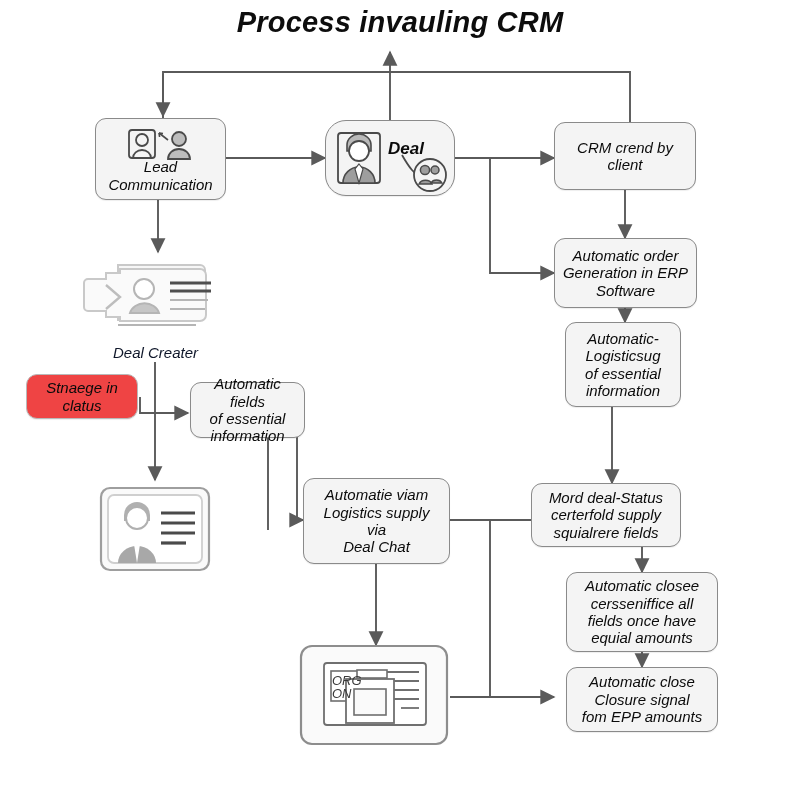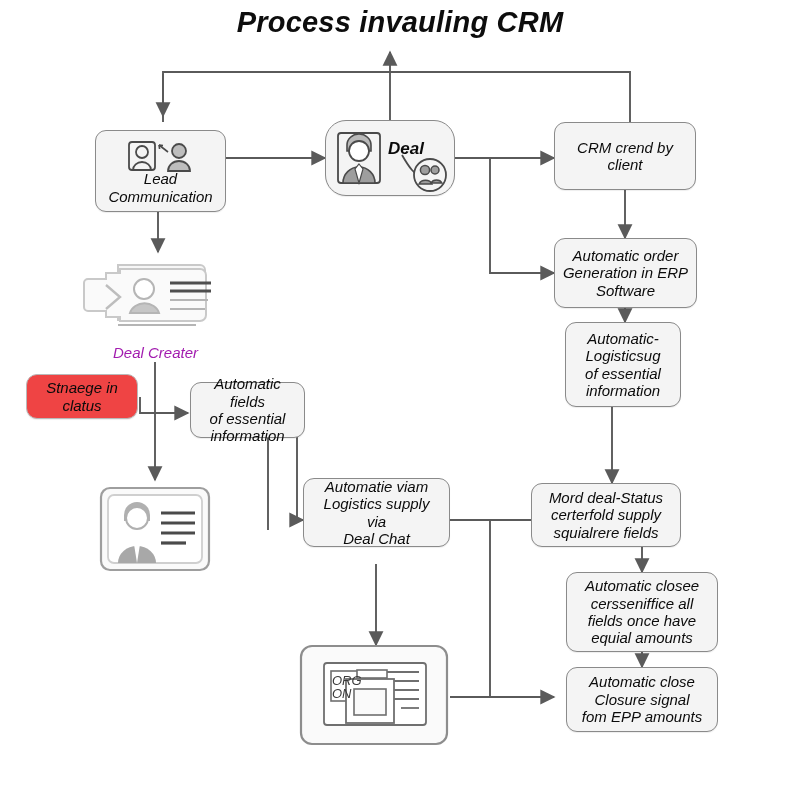--- a/index.html
+++ b/index.html
@@ -66,21 +66,21 @@
     box-sizing: border-box;
     display: flex;
     align-items: center;
     justify-content: center;
   }
   .cap {
     position: absolute;
     text-align: center;
     font-size: 15px;
     font-weight: normal;
-    color: #a21caf;
+    color: #0f172a;
   }
   .deal-label {
     position: absolute;
     font-size: 17px;
     font-weight: bold;
     color: #0b0b0b;
   }
 </style>
 </head>
 <body>
@@ -135,21 +135,21 @@
 
       <path d="M450,697 L490,697"></path>
       <path d="M490,697 L554,697" marker-end="url(#ah)"></path>
 
       <path d="M642,547 L642,572" marker-end="url(#ah)"></path>
 
       <path d="M642,652 L642,667" marker-end="url(#ah)"></path>
     </g>
   </svg>
 
-  <div class="node" style="left:95px; top:118px; width:131px; height:82px; flex-direction:column; justify-content:flex-end; padding-bottom:6px;margin-top:12px;">
+  <div class="node" style="left:95px; top:118px; width:131px; height:82px; flex-direction:column; justify-content:flex-end; padding-bottom:6px;">
     <span style="position:absolute; top:8px; left:0; right:0; display:flex; justify-content:center;">
       <svg width="72" height="34" viewBox="0 0 72 34">
         <rect x="4" y="3" width="26" height="28" rx="3" fill="none" stroke="#4a4a4a" stroke-width="1.8"></rect>
         <circle cx="17" cy="13" r="6" fill="none" stroke="#4a4a4a" stroke-width="1.8"></circle>
         <path d="M8,31 a9,8 0 0 1 18,0" fill="none" stroke="#4a4a4a" stroke-width="1.8"></path>
         <path d="M34,6 l9,7" stroke="#4a4a4a" stroke-width="1.6" fill="none"></path>
         <path d="M34,6 l4,0.6 M34,6 l0.6,4" stroke="#4a4a4a" stroke-width="1.6" fill="none"></path>
         <circle cx="54" cy="12" r="7" fill="#bdbdbd" stroke="#4a4a4a" stroke-width="1.8"></circle>
         <path d="M43,32 a11,10 0 0 1 22,0 z" fill="#bdbdbd" stroke="#4a4a4a" stroke-width="1.8"></path>
       </svg>
@@ -244,21 +244,21 @@
         <g stroke="#4a4a4a" stroke-width="3.2">
           <line x1="63" y1="28" x2="97" y2="28"></line>
           <line x1="63" y1="38" x2="97" y2="38"></line>
           <line x1="63" y1="48" x2="97" y2="48"></line>
           <line x1="63" y1="58" x2="88" y2="58"></line>
         </g>
       </svg>
     </span>
   </div>
 
-  <div class="node" style="left:303px; top:478px; width:147px; height:69px;">
+  <div class="node" style="left:303px; top:478px; width:147px; height:86px;">
     <span class="txt">Automatie viaт
 Logistics supply
 via
 Deal Chat</span>
   </div>
 
   <div class="node" style="left:531px; top:483px; width:150px; height:64px;">
     <span class="txt">Mord deal-Status
 certerfold supply
 squialrere fields</span>

